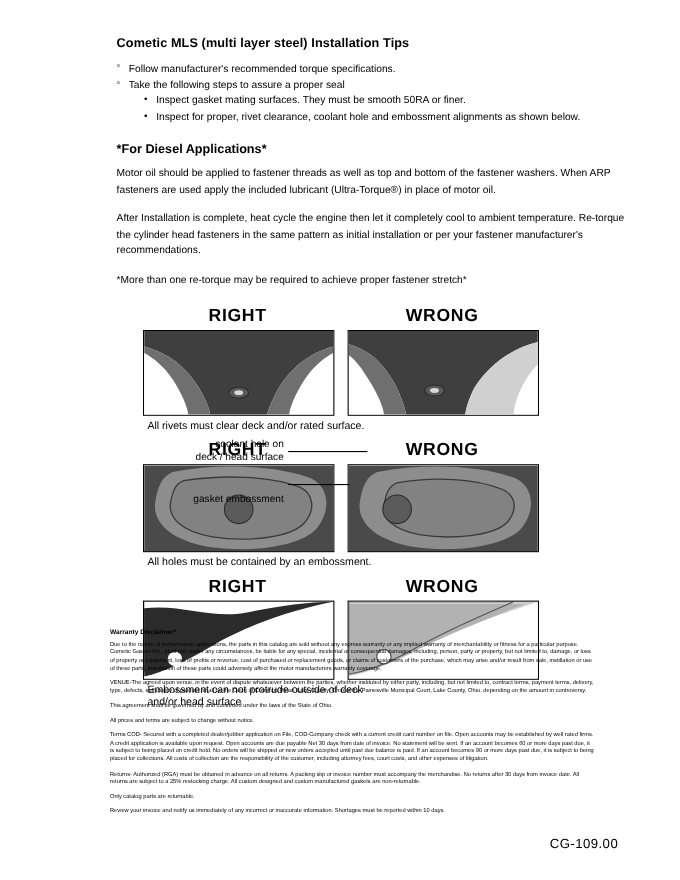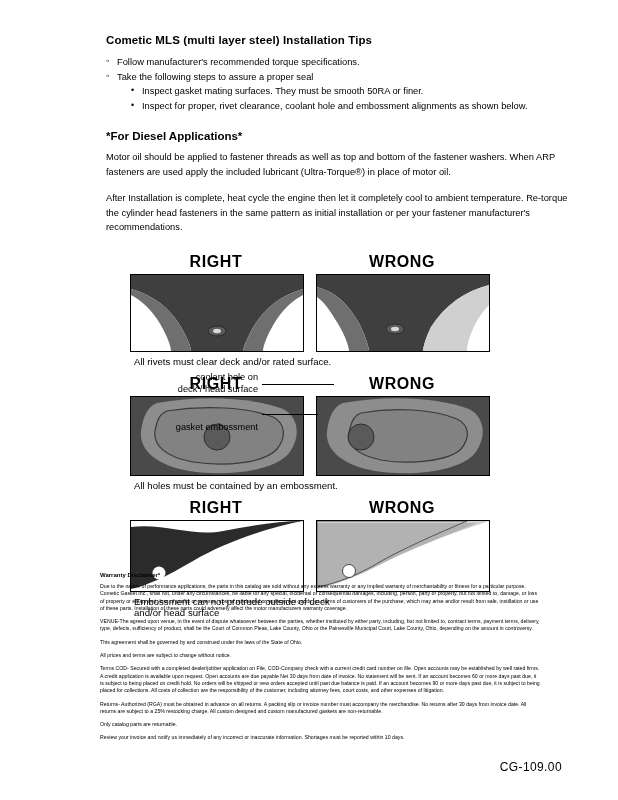--- a/index.html
+++ b/index.html
@@ -176,20 +176,21 @@
           <span>Inspect for proper, rivet clearance, coolant hole and embossment alignments as shown below.</span>
         </li>
       </ul>
     </li>
   </ul>
 
   <h2 class="subtitle">*For Diesel Applications*</h2>
 
   <p class="para">Motor oil should be applied to fastener threads as well as top and bottom of the fastener washers. When ARP fasteners are used apply the included lubricant (Ultra-Torque®) in place of motor oil.</p>
   <p class="para">After Installation is complete, heat cycle the engine then let it completely cool to ambient temperature. Re-torque the cylinder head fasteners in the same pattern as initial installation or per your fastener manufacturer's recommendations.</p>
+  <p class="para last">*More than one re-torque may be required to achieve proper fastener stretch*</p>
 
   <div class="figures">
 
     <div class="figrow">
       <div class="figcol">
         <div class="figlabel">RIGHT</div>
         <div class="figbox">
           <svg width="172" height="76" viewBox="0 0 172 76">
             <rect x="0" y="0" width="172" height="76" fill="#ffffff"></rect>
             <path d="M0,0 H172 V14 C150,20 132,34 120,56 C114,68 112,74 112,76 H60 C60,72 56,62 50,52 C38,32 22,20 0,14 Z" fill="#3f3f3f"></path>

